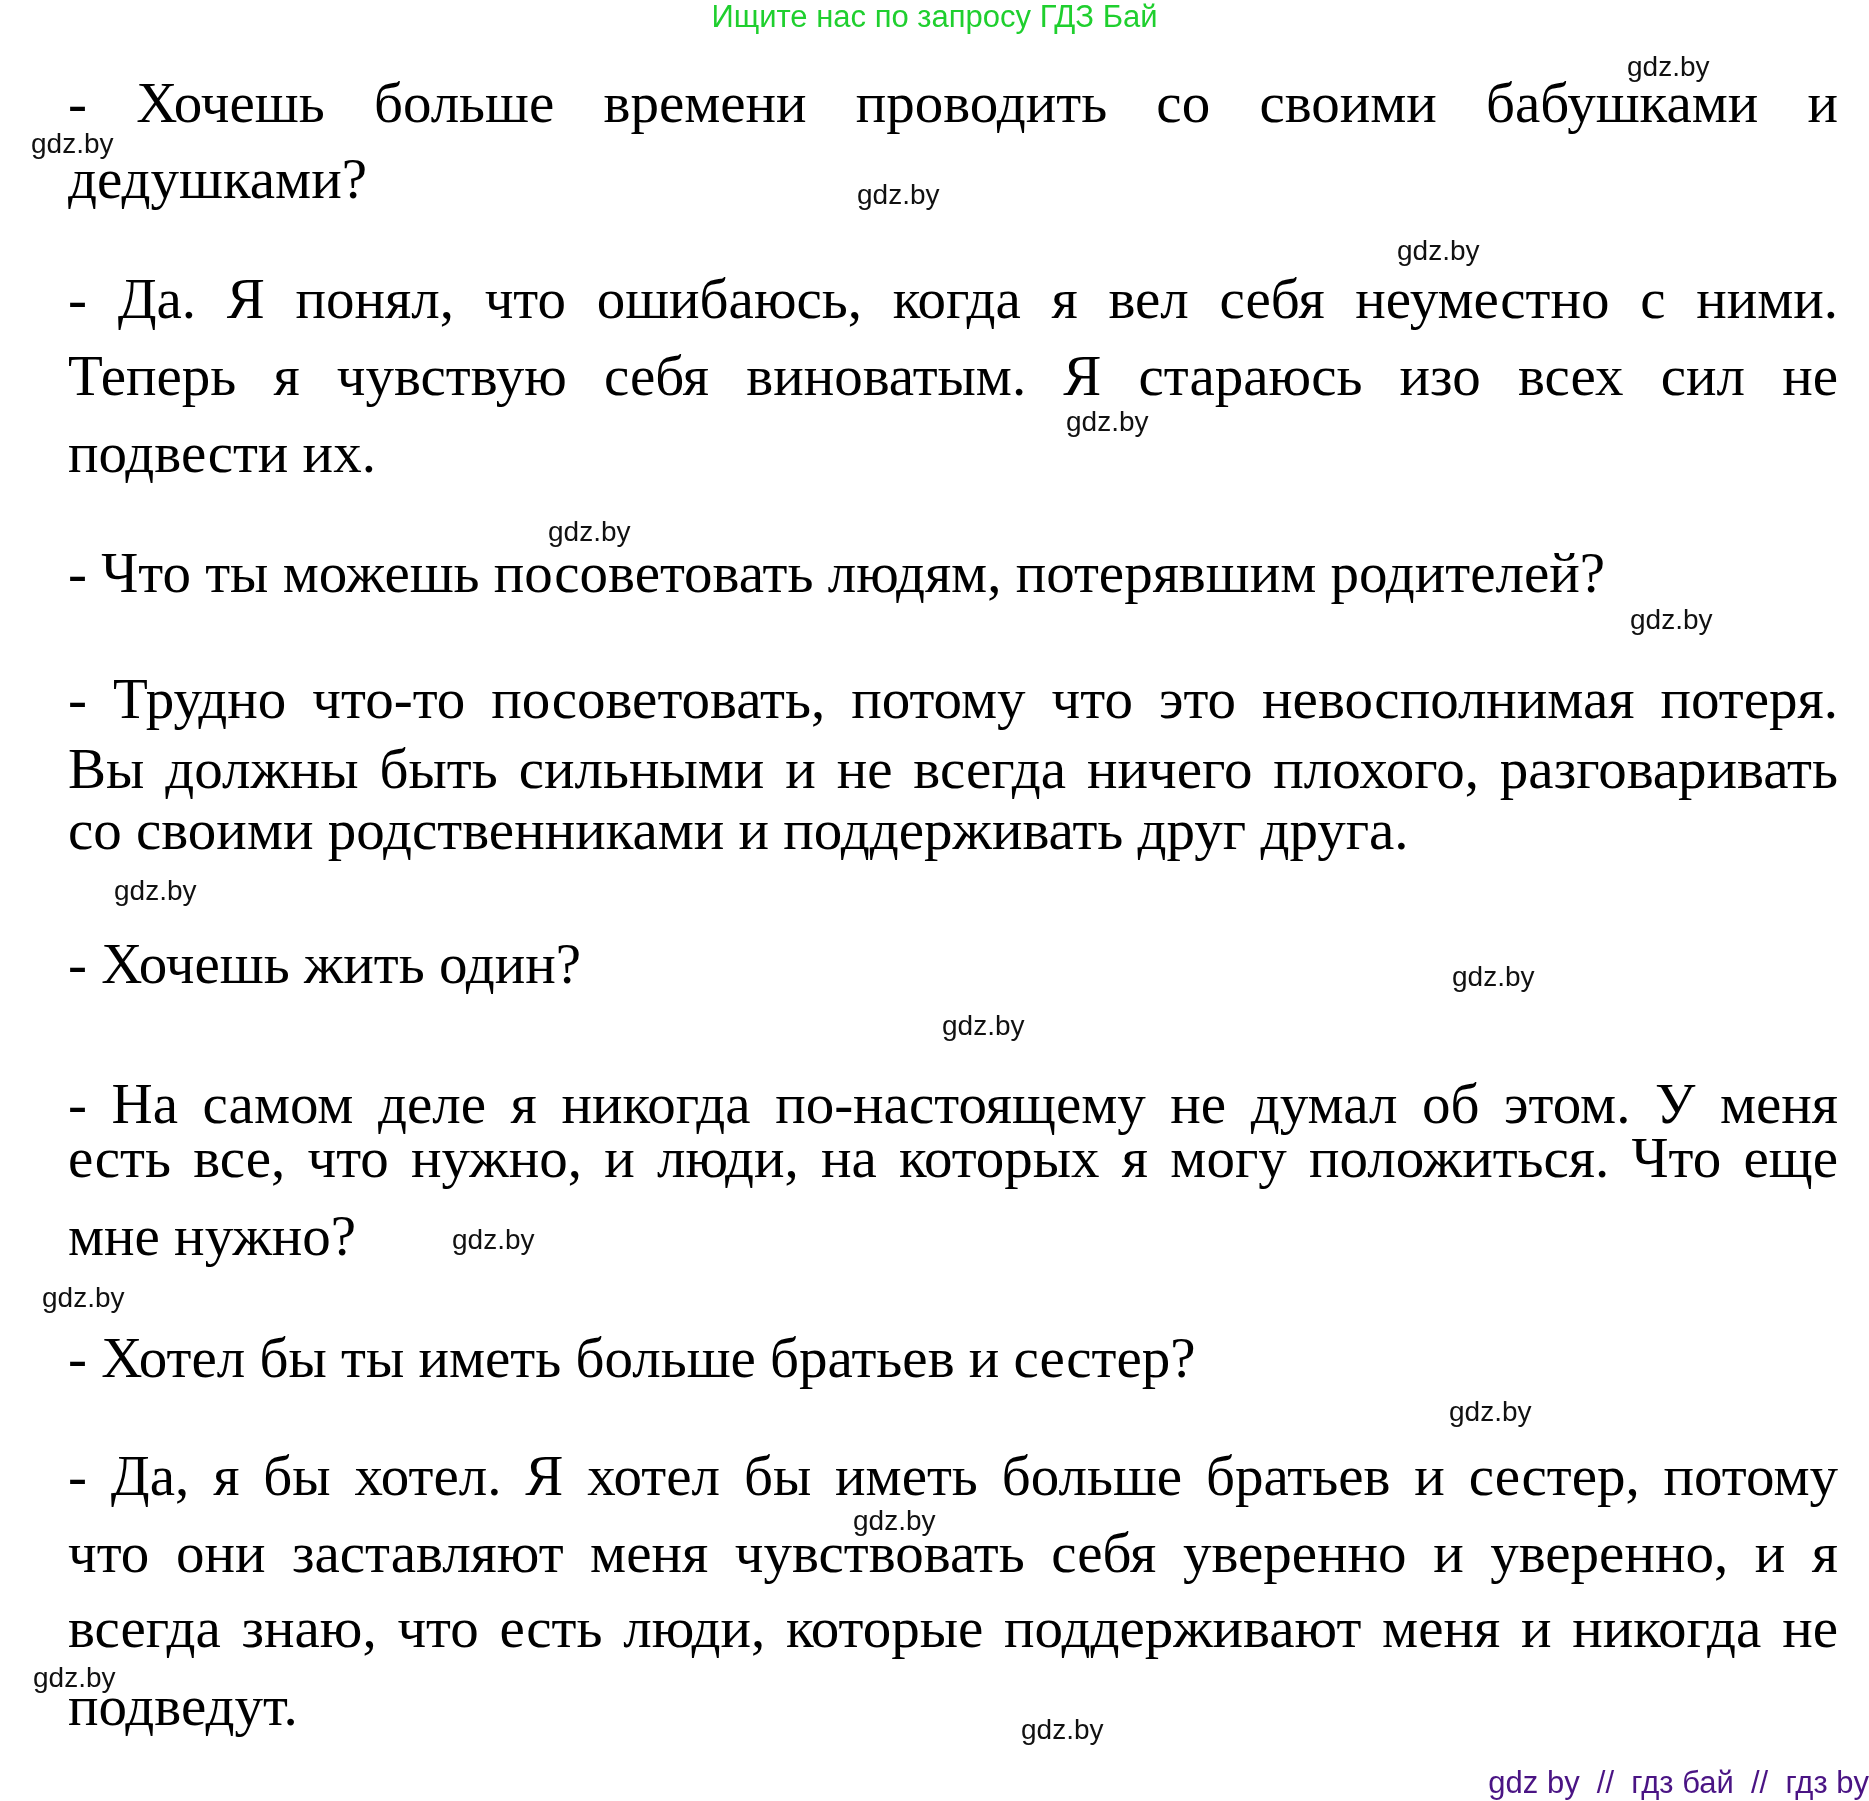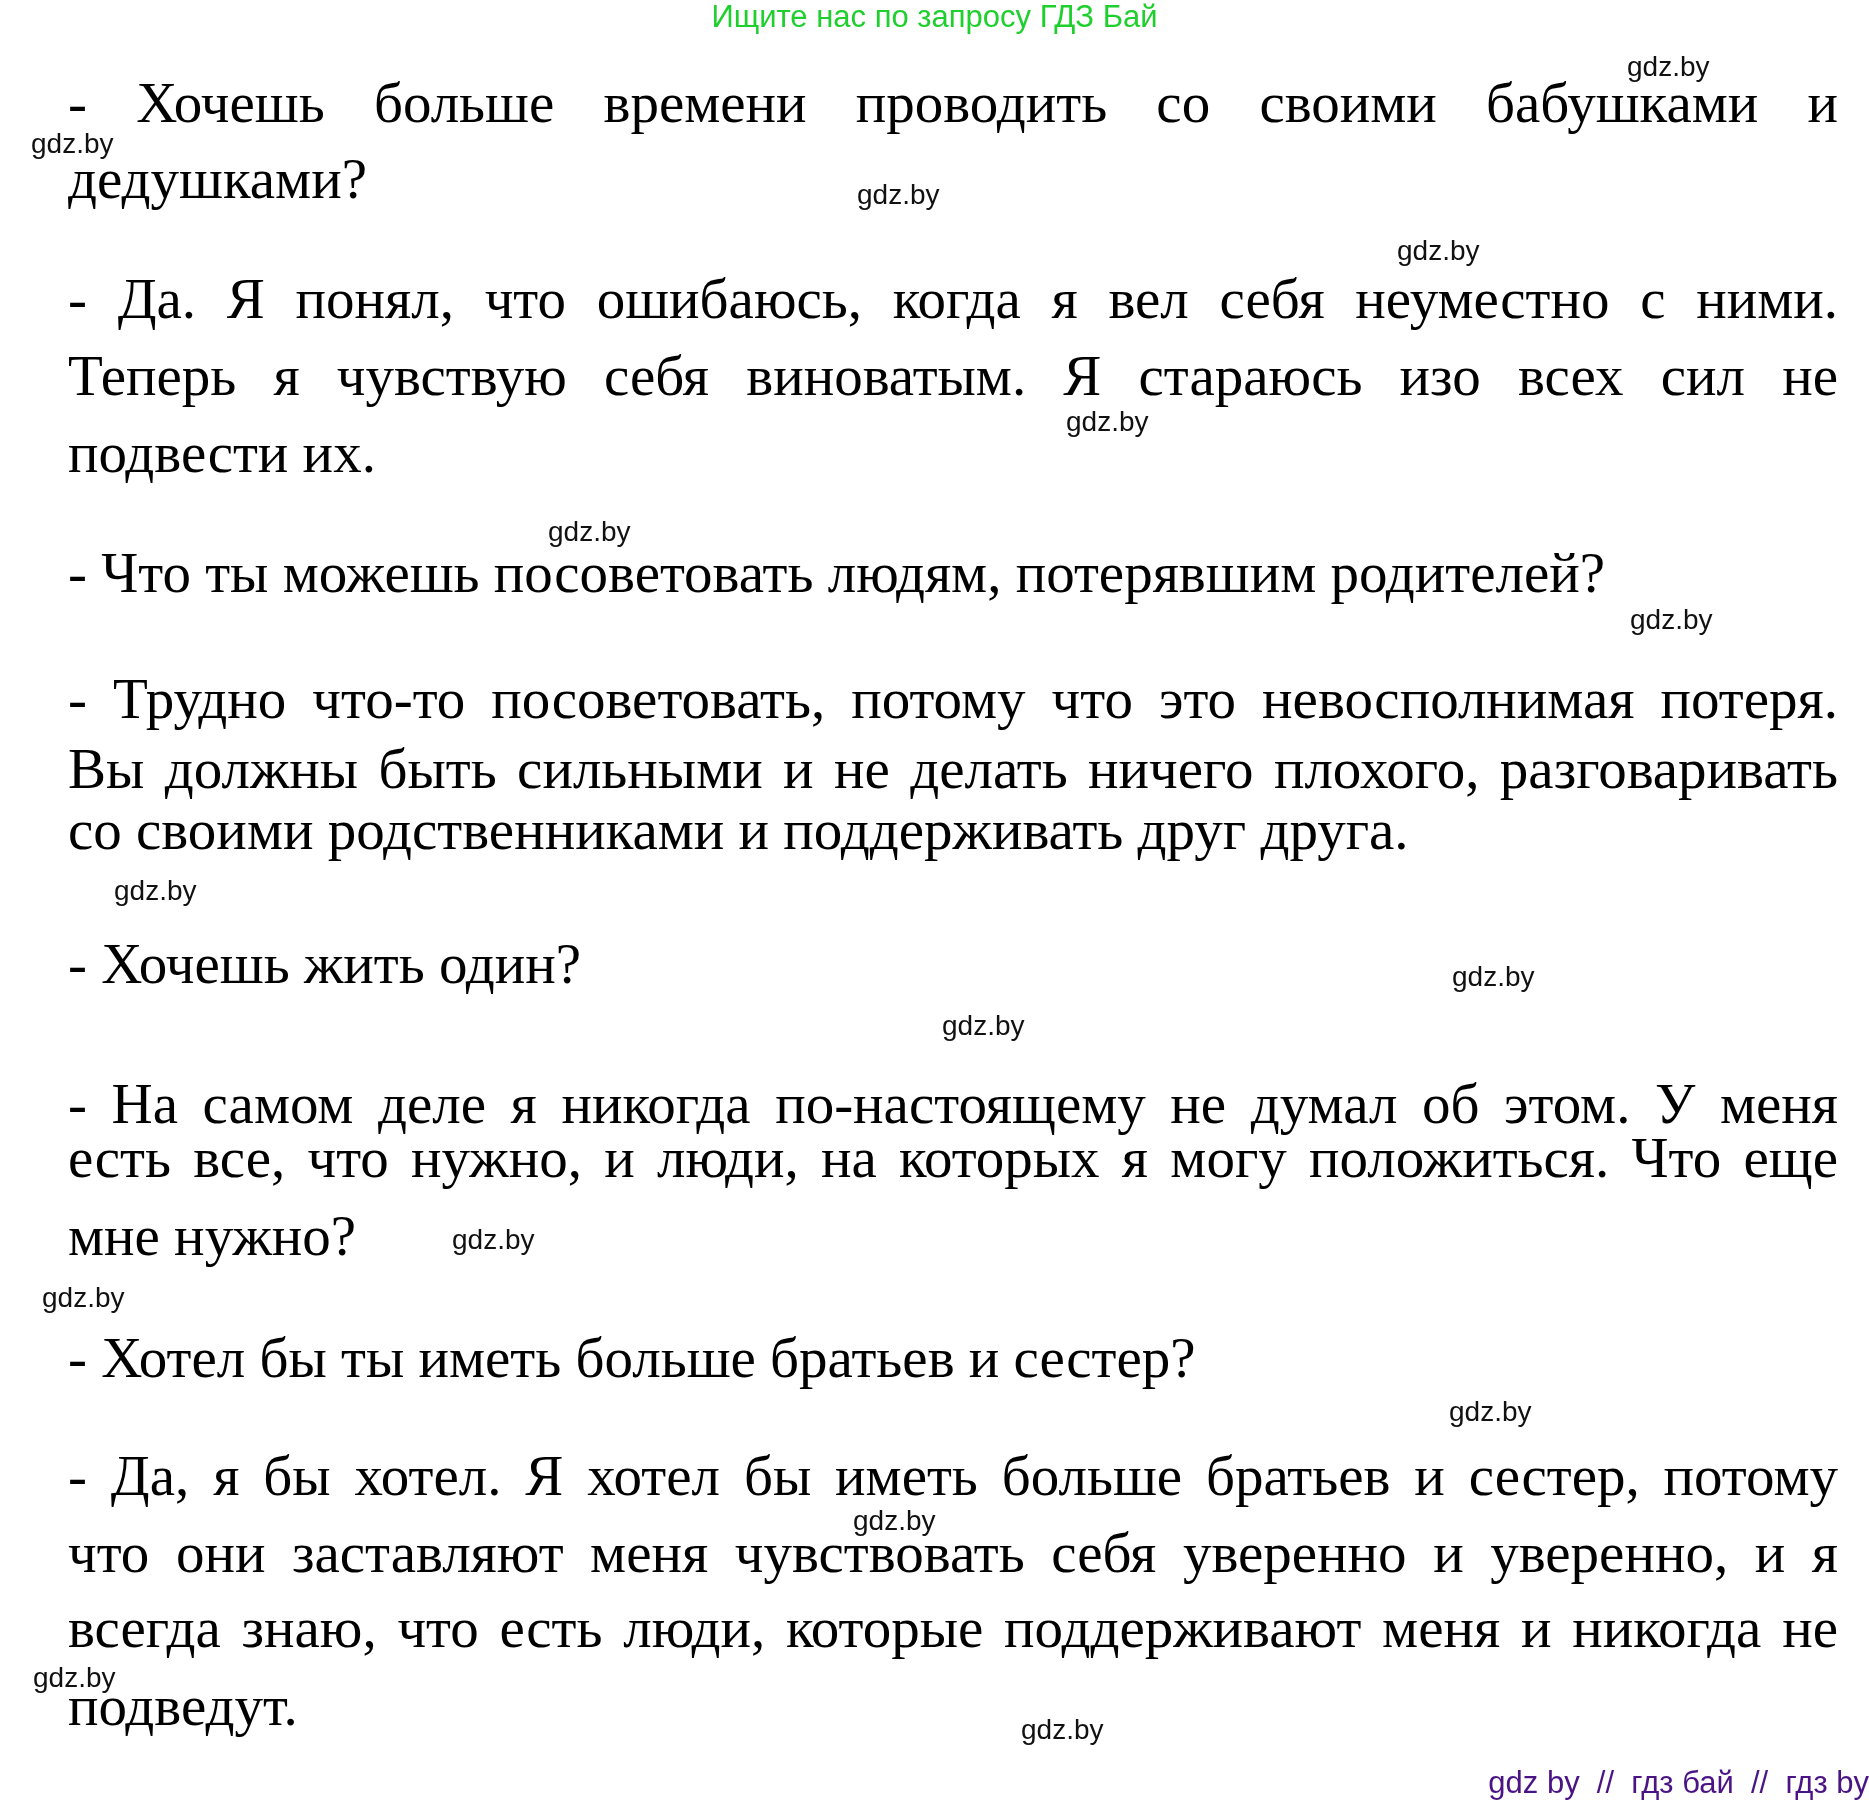--- a/index.html
+++ b/index.html
@@ -69,21 +69,21 @@
 <div class="line justify" style="top:73px">- Хочешь больше времени проводить со своими бабушками и</div>
 <div class="line" style="top:149px">дедушками?</div>
 
 <div class="line justify" style="top:269px">- Да. Я понял, что ошибаюсь, когда я вел себя неуместно с ними.</div>
 <div class="line justify" style="top:346px">Теперь я чувствую себя виноватым. Я стараюсь изо всех сил не</div>
 <div class="line" style="top:423px">подвести их.</div>
 
 <div class="line" style="top:543px">- Что ты можешь посоветовать людям, потерявшим родителей?</div>
 
 <div class="line justify" style="top:669px">- Трудно что-то посоветовать, потому что это невосполнимая потеря.</div>
-<div class="line justify" style="top:739px">Вы должны быть сильными и не делать ничего плохого, разговаривать</div>
+<div class="line justify" style="top:739px">Вы должны быть сильными и не всегда ничего плохого, разговаривать</div>
 <div class="line" style="top:800px">со своими родственниками и поддерживать друг друга.</div>
 
 <div class="line" style="top:934px">- Хочешь жить один?</div>
 
 <div class="line justify" style="top:1074px">- На самом деле я никогда по-настоящему не думал об этом. У меня</div>
 <div class="line justify" style="top:1128px">есть все, что нужно, и люди, на которых я могу положиться. Что еще</div>
 <div class="line" style="top:1206px">мне нужно?</div>
 
 <div class="line" style="top:1328px">- Хотел бы ты иметь больше братьев и сестер?</div>
 

